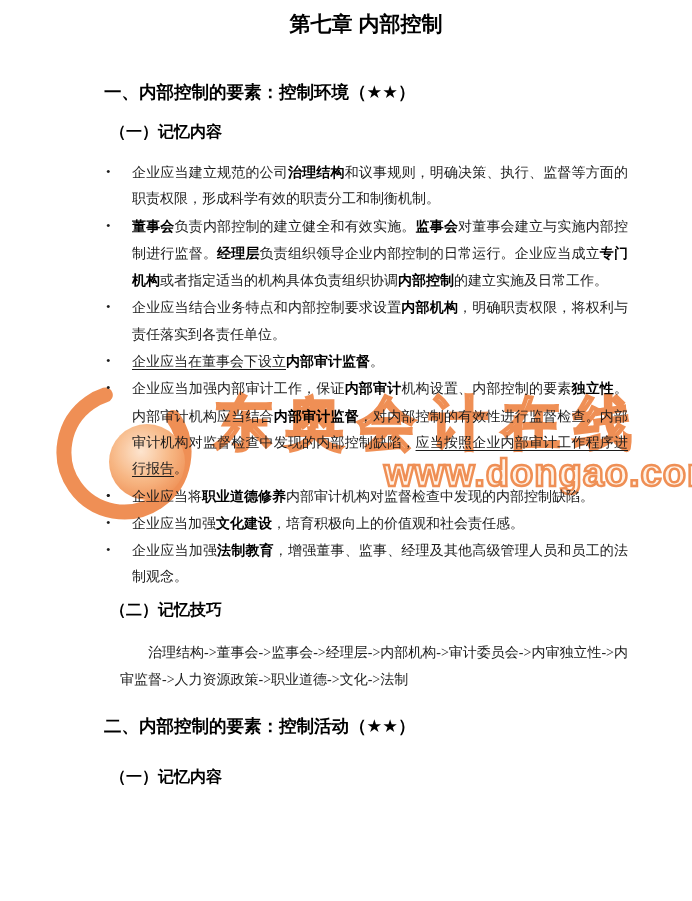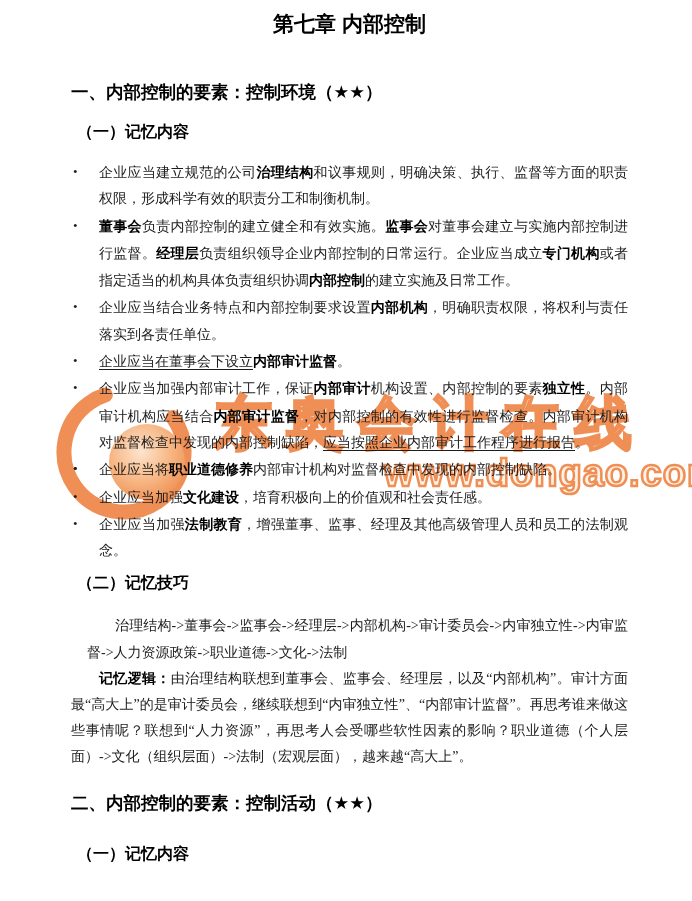--- a/index.html
+++ b/index.html
@@ -4,21 +4,21 @@
 <style>
   html,body{margin:0;padding:0;background:#ffffff;}
   .page{
     position:relative;
     width:692px;height:901px;
     background:#ffffff;
     overflow:hidden;
     font-family:"Liberation Serif","DejaVu Serif",serif;
     color:#1c1c1c;
   }
-  .content{position:relative;z-index:1;padding:10px 64px 0 71px;}
+  .content{position:relative;z-index:1;padding:10px 64px 0 104px;}
 
   .doc-title{
     font-family:"Liberation Sans","DejaVu Sans",sans-serif;
     font-weight:bold;font-size:21px;line-height:27px;
     text-align:center;margin:0;color:#000;
   }
   h2.sec{
     font-family:"Liberation Sans","DejaVu Sans",sans-serif;
     font-weight:bold;font-size:17.5px;line-height:22px;
     margin:44px 0 0 0;color:#000;
@@ -115,20 +115,19 @@
       <li><span class="marker">•</span></li>
       <li><span class="marker">•</span><span class="li-text"><span>企业应当将</span><span class="b">职业道德修养</span><span>内部审计机构对监督检查中发现的内部控制缺陷。</span></span></li>
       <li><span class="marker">•</span><span class="li-text"><span>企业应当加强</span><span class="b">文化建设</span><span>，培育积极向上的价值观和社会责任感。</span></span></li>
       <li><span class="marker">•</span><span class="li-text"><span>企业应当加强</span><span class="b">法制教育</span><span>，增强董事、监事、经理及其他高级管理人员和员工的法制观念。</span></span></li>
     </ul>
 
     <h3 class="sub skill">（二）记忆技巧</h3>
 
     <p class="chain">治理结构-&gt;董事会-&gt;监事会-&gt;经理层-&gt;内部机构-&gt;审计委员会-&gt;内审独立性-&gt;内审监督-&gt;人力资源政策-&gt;职业道德-&gt;文化-&gt;法制</p>
 
-    <p class="logic"><span class="b">记忆逻辑：</span><span>由治理结构联想到董事会、监事会、经理层，以及“内部机构”。审计方面最“高大上”的是审计委员会，继续联想到“内审独立性”、“内部审计监督”。再思考谁来做这些事情呢？联想到“人力资源”，再思考人会受哪些软性因素的影响？职业道德（个人层面）-&gt;文化（组织层面）-&gt;法制（宏观层面），越来越“高大上”。</span></p>
 
     <h2 class="sec second">二、内部控制的要素：控制活动（★★）</h2>
 
     <h3 class="sub second">（一）记忆内容</h3>
 
   </div>
 </div>
 
 </body></html>

